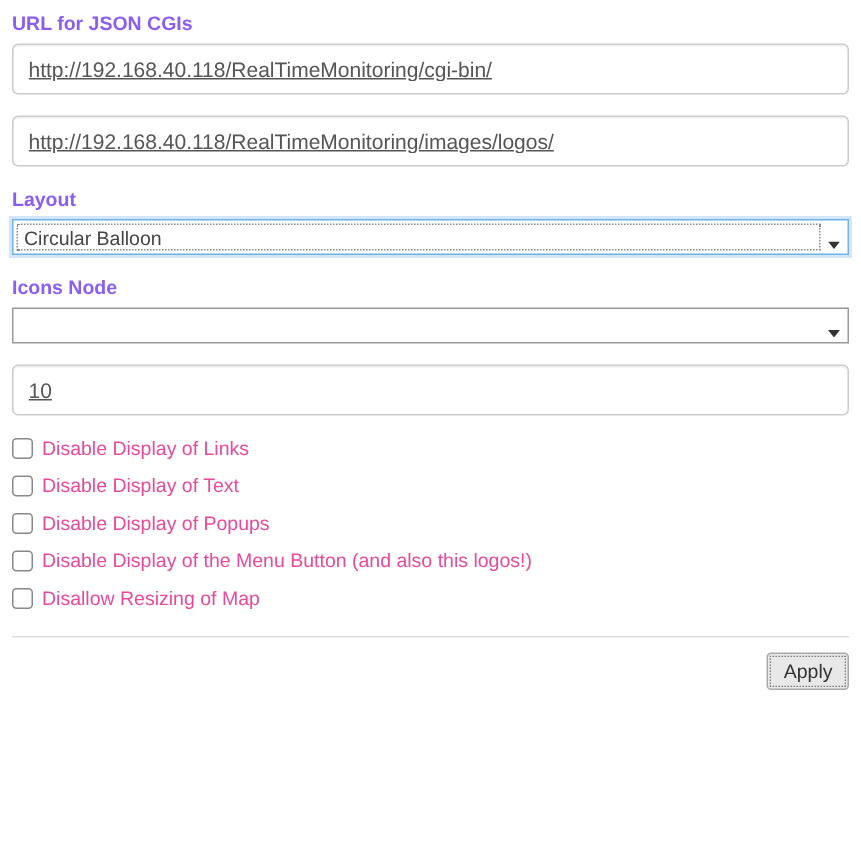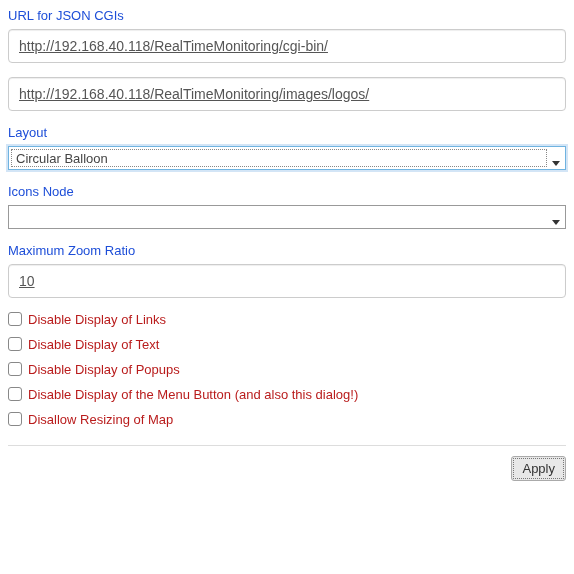--- a/index.html
+++ b/index.html
@@ -7,23 +7,23 @@
     margin: 0;
     padding: 8px 8px 0 8px;
     font-family: Arial, Helvetica, sans-serif;
     font-size: 13px;
     color: #333;
     background: #fff;
     width: 574px;
   }
   .field-group { margin-bottom: 14px; }
   .field-label {
-    font-weight: normal;
+    font-weight: bold;
     font-size: 13px;
-    color: #1d4ed8;
+    color: #8b5cf6;
     margin-bottom: 6px;
     display: block;
   }
   .text-input {
     width: 100%;
     height: 34px;
     padding: 6px 10px;
     font-size: 14px;
     color: #555;
     background: #fff;
@@ -61,25 +61,25 @@
     right: 2px; top: 0; bottom: 0;
     width: 14px;
     display: flex;
     align-items: flex-end;
     justify-content: center;
     padding-bottom: 3px;
   }
   .select-arrow svg { display: block; }
   .checkbox-row {
     display: flex;
-    align-items: flex-start;
+    align-items: flex-end;
     gap: 6px;
     margin-bottom: 10px;
     font-size: 13px;
-    color: #b91c1c;
+    color: #ec4899;
   }
   .chk {
     width: 14px; height: 14px;
     border: 1px solid #888;
     border-radius: 3px;
     background: #fff;
     flex-shrink: 0;
   }
   .divider {
     border: none;
@@ -133,39 +133,38 @@
     <div class="select-inner"></div>
     <div class="select-arrow">
       <svg width="8" height="5" viewBox="0 0 8 5">
           <path d="M0 0 L8 0 L4 5 Z" fill="#333"></path>
         </svg>
     </div>
   </div>
 </div>
 
 <div class="field-group">
-  <label class="field-label">Maximum Zoom Ratio</label>
   <input class="text-input" type="text" value="10" style="">
 </div>
 
 <div class="checkbox-row">
   <div class="chk"></div>
   <span>Disable Display of Links</span>
 </div>
 <div class="checkbox-row">
   <div class="chk"></div>
   <span>Disable Display of Text</span>
 </div>
 <div class="checkbox-row">
   <div class="chk"></div>
   <span>Disable Display of Popups</span>
 </div>
 <div class="checkbox-row">
   <div class="chk"></div>
-  <span>Disable Display of the Menu Button (and also this dialog!)</span>
+  <span>Disable Display of the Menu Button (and also this logos!)</span>
 </div>
 <div class="checkbox-row">
   <div class="chk"></div>
   <span>Disallow Resizing of Map</span>
 </div>
 
 <hr class="divider">
 
 <div class="footer">
   <button class="apply-btn">Apply</button>

